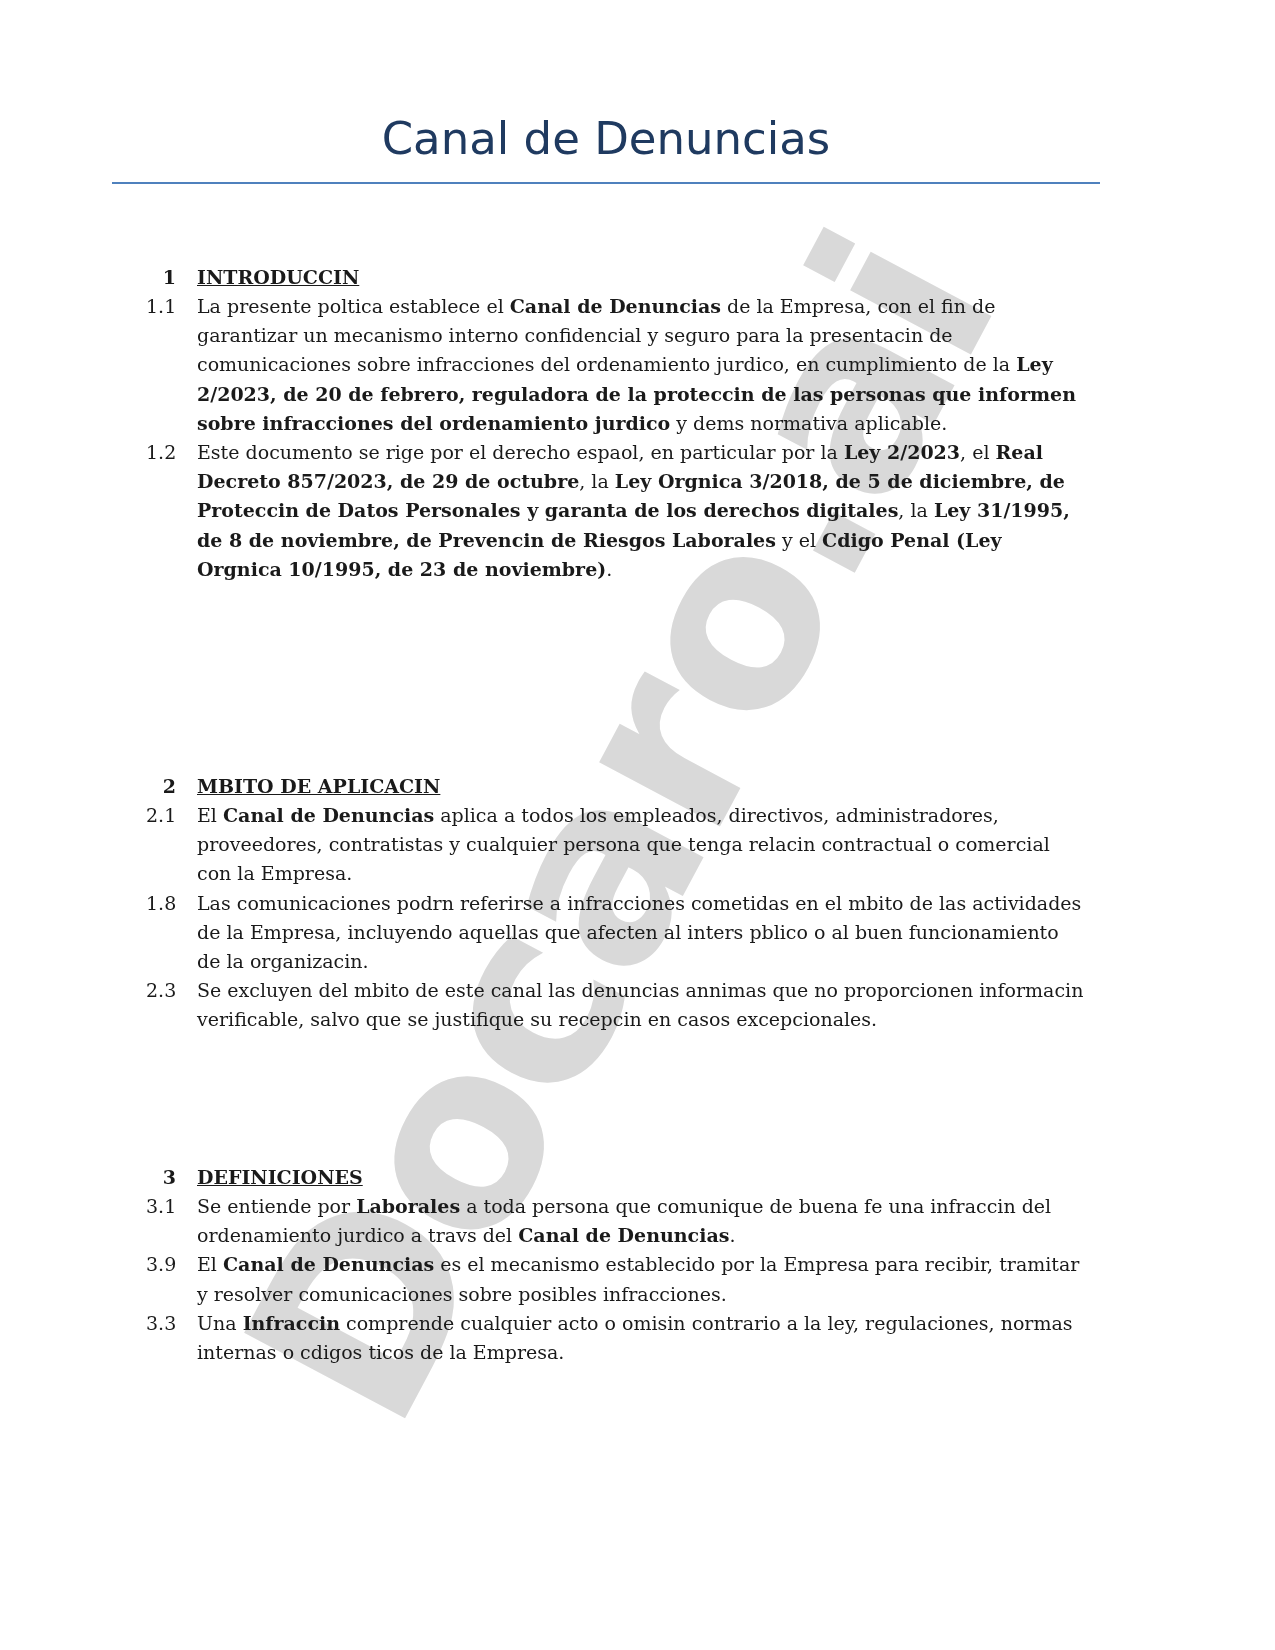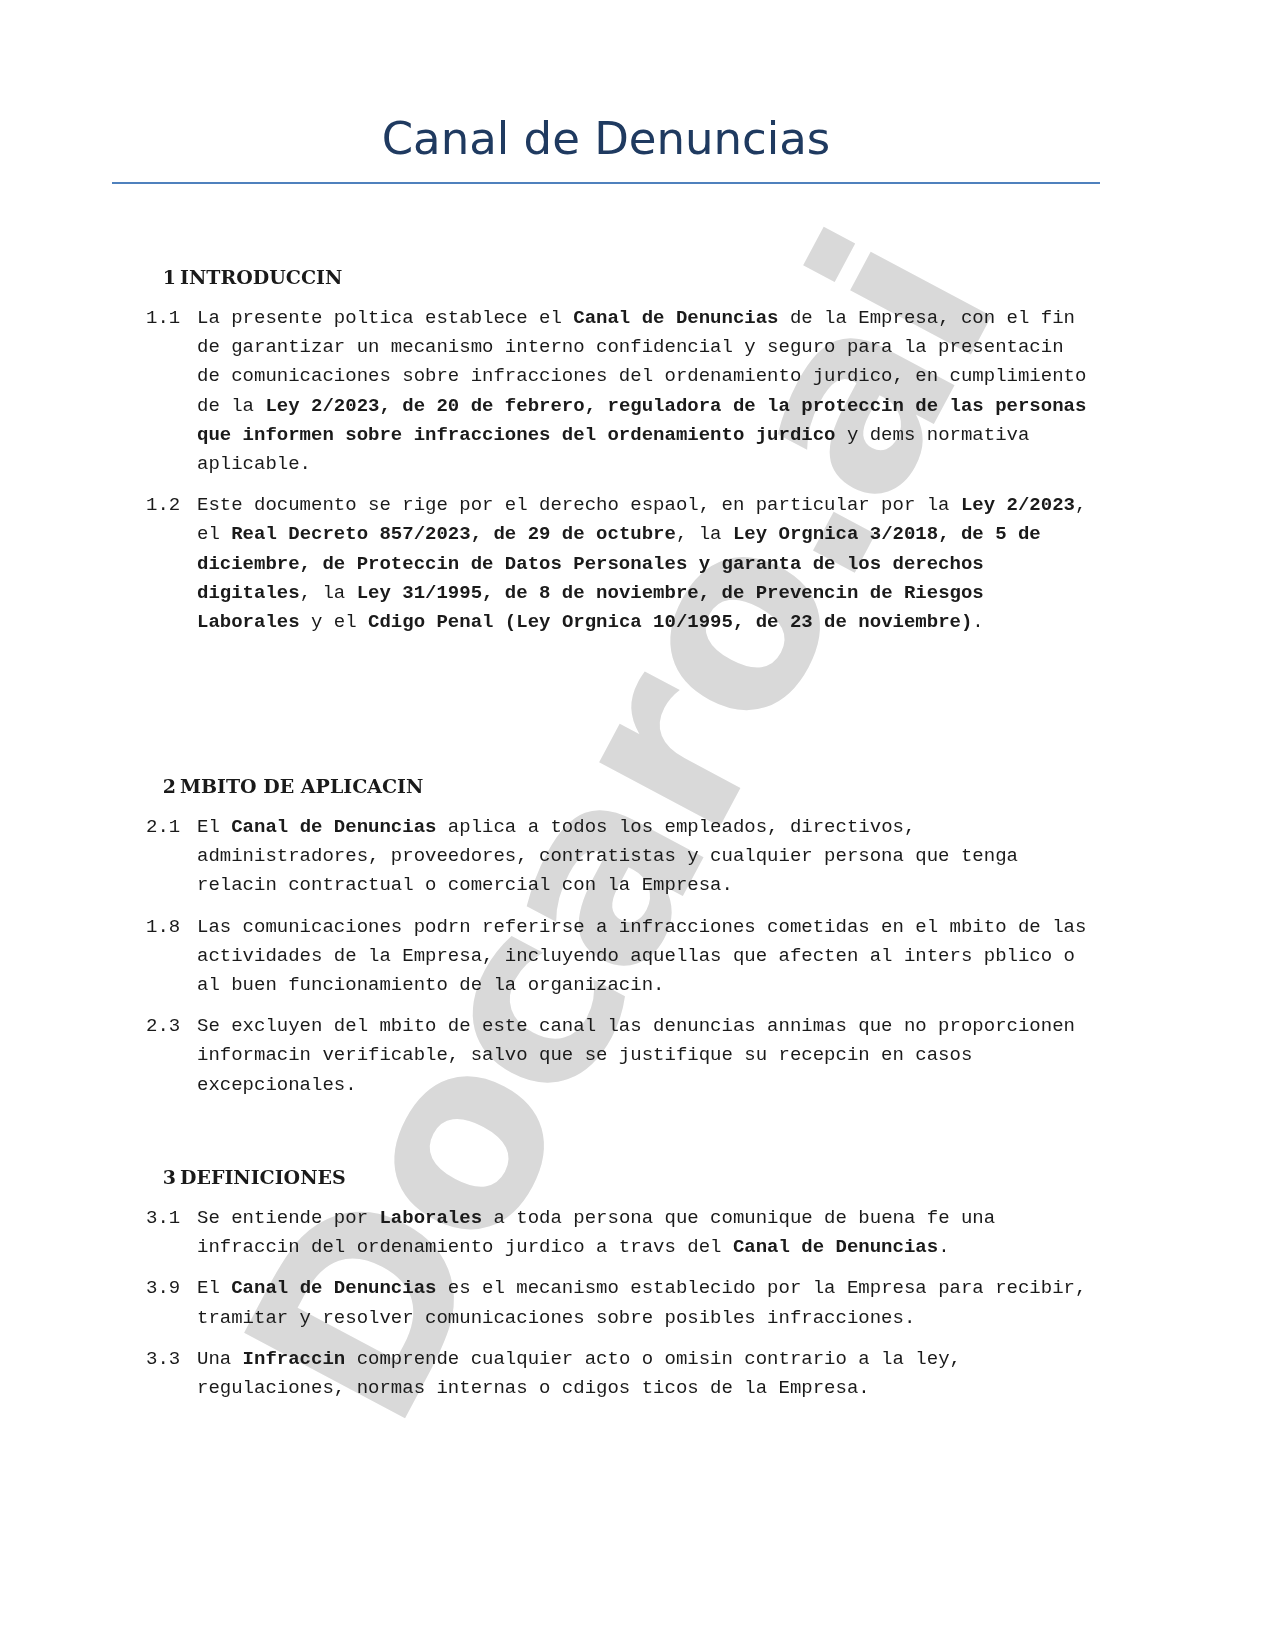--- a/index.html
+++ b/index.html
@@ -16,22 +16,22 @@
     }
     .page { position: relative; z-index: 1; }
     .title {
       position: absolute; left: 112px; width: 988px; top: 112px; text-align: center;
       font-family: "DejaVu Sans", sans-serif; font-size: 45px; color: #1f3a60; line-height: 1.2;
     }
     .title-rule { position: absolute; left: 112px; width: 988px; top: 182px; height: 2px; background: #4f81bd; }
     .section { position: absolute; left: 0; width: 1275px; }
     .sec-head { position: relative; height: 30px; font-weight: bold; font-size: 19px; line-height: 30px; }
     .sec-num { position: absolute; left: 160px; width: 16px; text-align: right; }
-    .sec-title { position: absolute; left: 180px; }
-    .clause { position: relative; margin-top: 12px; font-size: 19px; line-height: 29.2px; font-family: Liberation Mono, monospace; }
+    .sec-title { position: absolute; left: 197px; text-decoration: underline; }
+    .clause { position: relative; margin-top: 0; font-size: 19px; line-height: 29.2px; }
     .clause-num { position: absolute; left: 146px; top: 0; }
     .clause-text { margin-left: 197px; width: 890px; }
     b { font-weight: bold; }
   </style>
 </head>
 <body>
 
 <div class="watermark">Docaro.ai</div>
 
 <div class="page">

